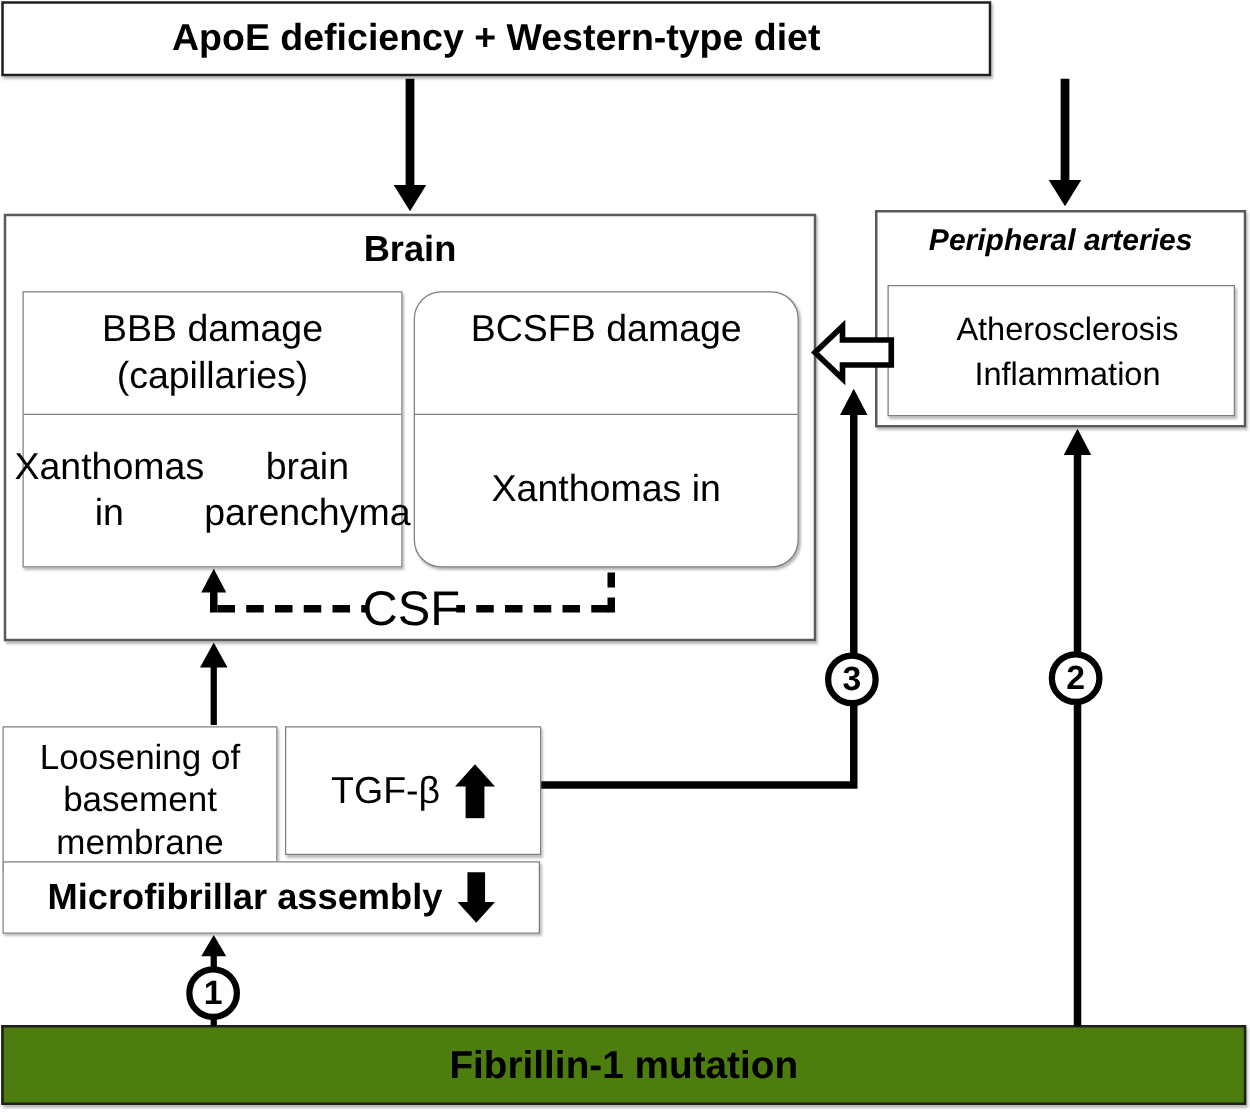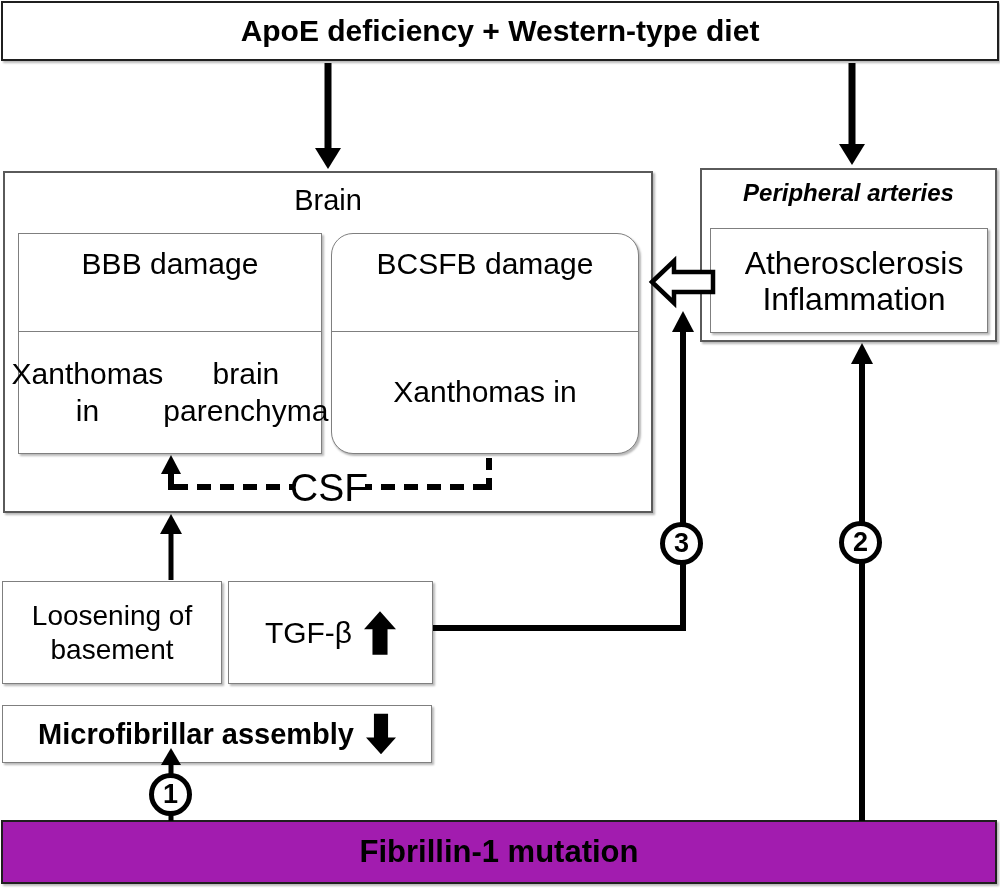--- a/index.html
+++ b/index.html
@@ -9,33 +9,33 @@
     height: 894px;
     background: #ffffff;
     font-family: "Liberation Sans", "DejaVu Sans", sans-serif;
     color: #000000;
     overflow: hidden;
   }
   .box { position: absolute; box-sizing: border-box; background: #ffffff; }
   .shadow { box-shadow: 1.5px 2px 2px rgba(0,0,0,0.28); }
 
   .apoe-box {
-    left: 1px; top: 1px; width: 998px; height: 60px;
+    left: 1px; top: 1px; width: 792px; height: 60px;
     border: 2px solid #1f1f1f;
     display: flex; align-items: center; justify-content: center;
     font-size: 30px; font-weight: 700;
   }
 
   .brain-box {
     left: 3px; top: 171px; width: 650px; height: 342px;
     border: 2px solid #5a5a5a;
   }
   .brain-title {
     position: absolute; left: 3px; top: 184px; width: 650px;
-    text-align: center; font-size: 29px; font-weight: 400;
+    text-align: center; font-size: 29px; font-weight: 700;
   }
 
   .subbox { border: 1.5px solid #7f7f7f; }
   .bbb-box   { left: 18px;  top: 233px; width: 304px; height: 221px; }
   .bcsfb-box { left: 331px; top: 233px; width: 308px; height: 221px; border-radius: 22px; }
   .sub-head {
     box-sizing: border-box; height: 98px; padding-top: 11px;
     border-bottom: 1.5px solid #7f7f7f;
     text-align: center; font-size: 30px; font-weight: 400; line-height: 37px;
   }
@@ -50,44 +50,44 @@
     border: 2px solid #5a5a5a;
   }
   .peripheral-title {
     position: absolute; left: 700px; top: 179px; width: 297px;
     text-align: center; font-size: 24px; font-weight: 700; font-style: italic;
   }
   .athero-box {
     left: 710px; top: 228px; width: 278px; height: 105px;
     border: 1.5px solid #7f7f7f;
     display: flex; flex-direction: column; align-items: center; justify-content: center;
-    text-align: center; font-size: 32px; line-height: 36px; padding-left: 10px;
+    text-align: center; font-size: 26px; line-height: 36px; padding-left: 10px;
   }
 
   .loosening-box {
-    left: 2px; top: 581px; width: 220px; height: 103px;
+    left: 2px; top: 581px; width: 220px; height: 117px;
     border: 1.5px solid #7f7f7f;
     display: flex; flex-direction: column; align-items: center; justify-content: center;
     text-align: center; font-size: 28px; line-height: 34px;
   }
   .tgfb-box {
     left: 228px; top: 581px; width: 205px; height: 103px;
     border: 1.5px solid #7f7f7f;
     display: flex; align-items: center; justify-content: center;
     font-size: 30px;
   }
   .micro-box {
     left: 2px; top: 689px; width: 430px; height: 58px;
     border: 1.5px solid #7f7f7f;
     display: flex; align-items: center; justify-content: center;
-    font-size: 29px; font-weight: 700; margin-top: 16px;
+    font-size: 29px; font-weight: 700;
   }
   .fibrillin-box {
     left: 1px; top: 820px; width: 996px; height: 64px;
-    border: 2px solid #1f1f1f; background: #a21caf;
+    border: 2px solid #1f1f1f; background: #4d7c0f;
     display: flex; align-items: center; justify-content: center;
     font-size: 31px; font-weight: 700;
   }
 
   .glyph-icon { display: inline-block; margin-left: 12px; }
 
   .overlay {
     position: absolute; left: 0; top: 0; width: 1000px; height: 894px;
     pointer-events: none;
   }
@@ -117,20 +117,21 @@
   <div class="box shadow apoe-box">
     <span>ApoE deficiency + Western-type diet</span>
   </div>
 
   <div class="box shadow brain-box"></div>
   <div class="brain-title">Brain</div>
 
   <div class="box subbox shadow bbb-box">
     <div class="sub-head">
       <div>BBB damage</div>
+      <div>(capillaries)</div>
     </div>
     <div class="sub-body">
       <div>Xanthomas in</div>
       <div>brain parenchyma</div>
     </div>
   </div>
 
   <div class="box subbox shadow bcsfb-box">
     <div class="sub-head">
       <div>BCSFB damage</div>
@@ -143,20 +144,21 @@
   <div class="box shadow peripheral-box"></div>
   <div class="peripheral-title">Peripheral arteries</div>
   <div class="box shadow athero-box">
     <div>Atherosclerosis</div>
     <div>Inflammation</div>
   </div>
 
   <div class="box shadow loosening-box">
     <div>Loosening of</div>
     <div>basement</div>
+    <div>membrane</div>
   </div>
 
   <div class="box shadow tgfb-box">
     <span>TGF-β</span>
     <svg class="glyph-icon" width="32" height="44" viewBox="0 0 34 46">
       <polygon points="17,0 34,19 25,19 25,46 9,46 9,19 0,19" fill="#000000"></polygon>
     </svg>
   </div>
 
   <div class="box shadow micro-box">

